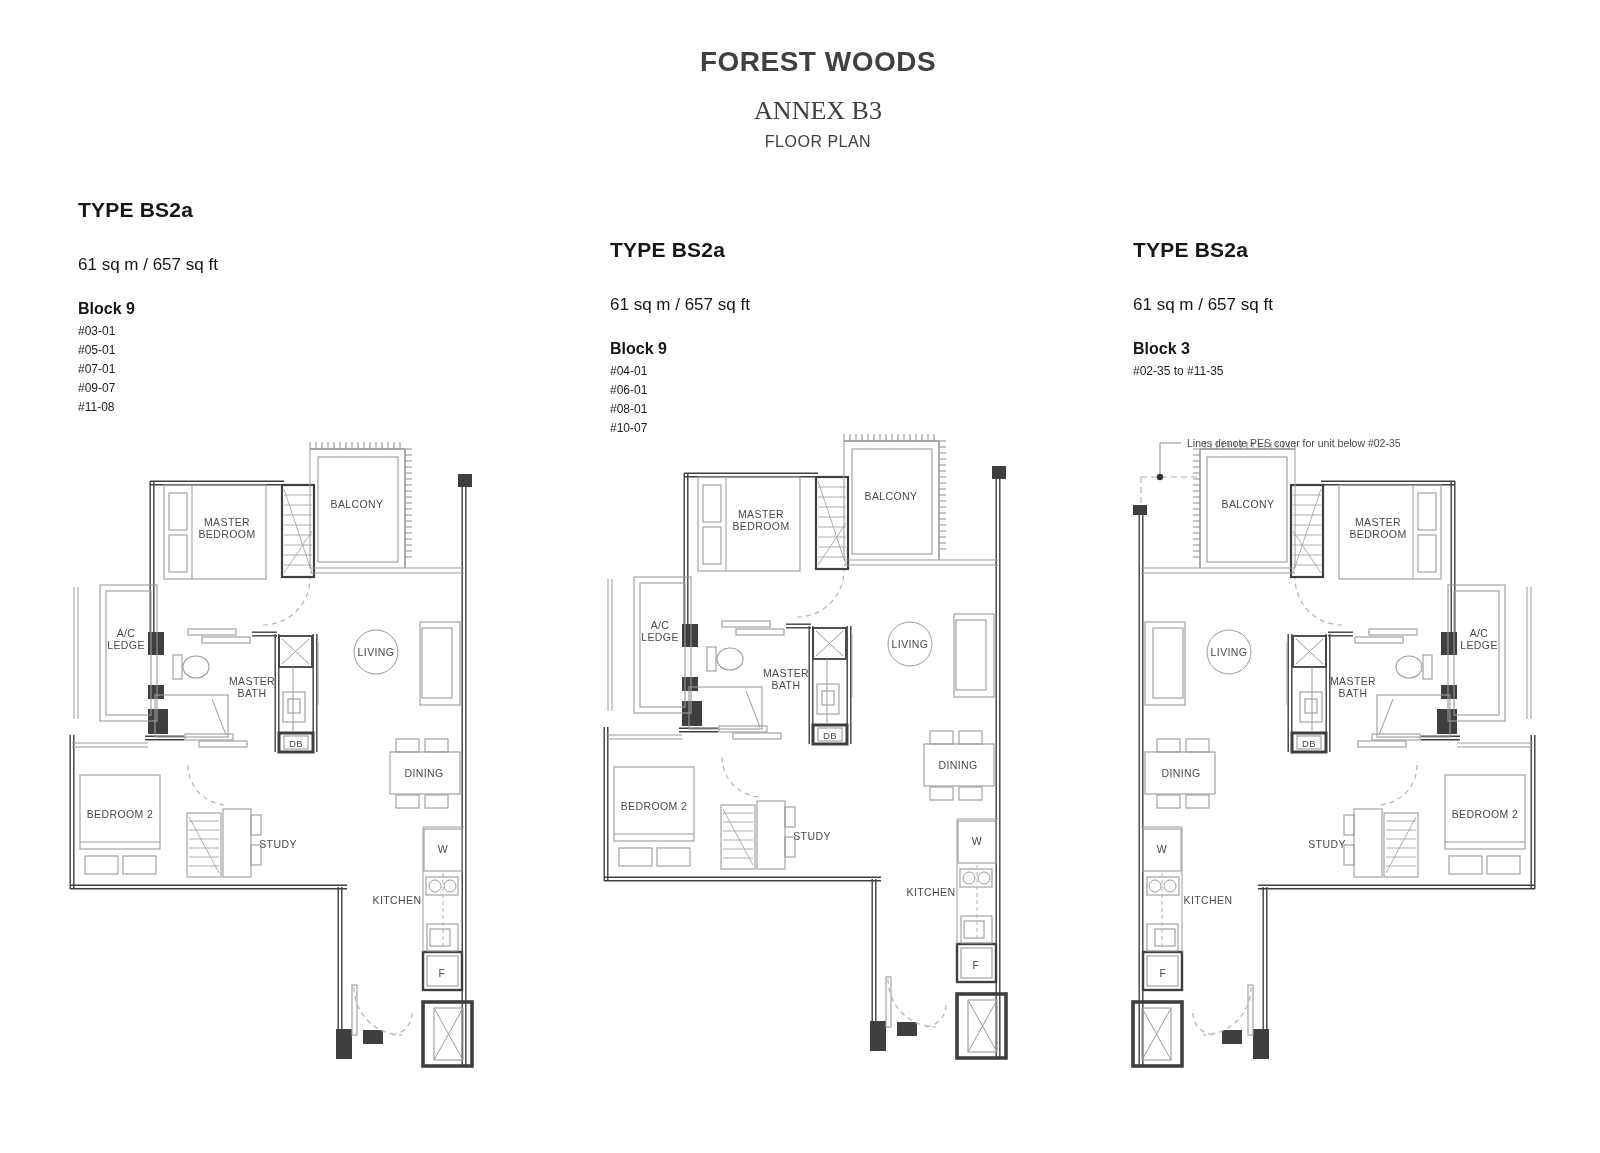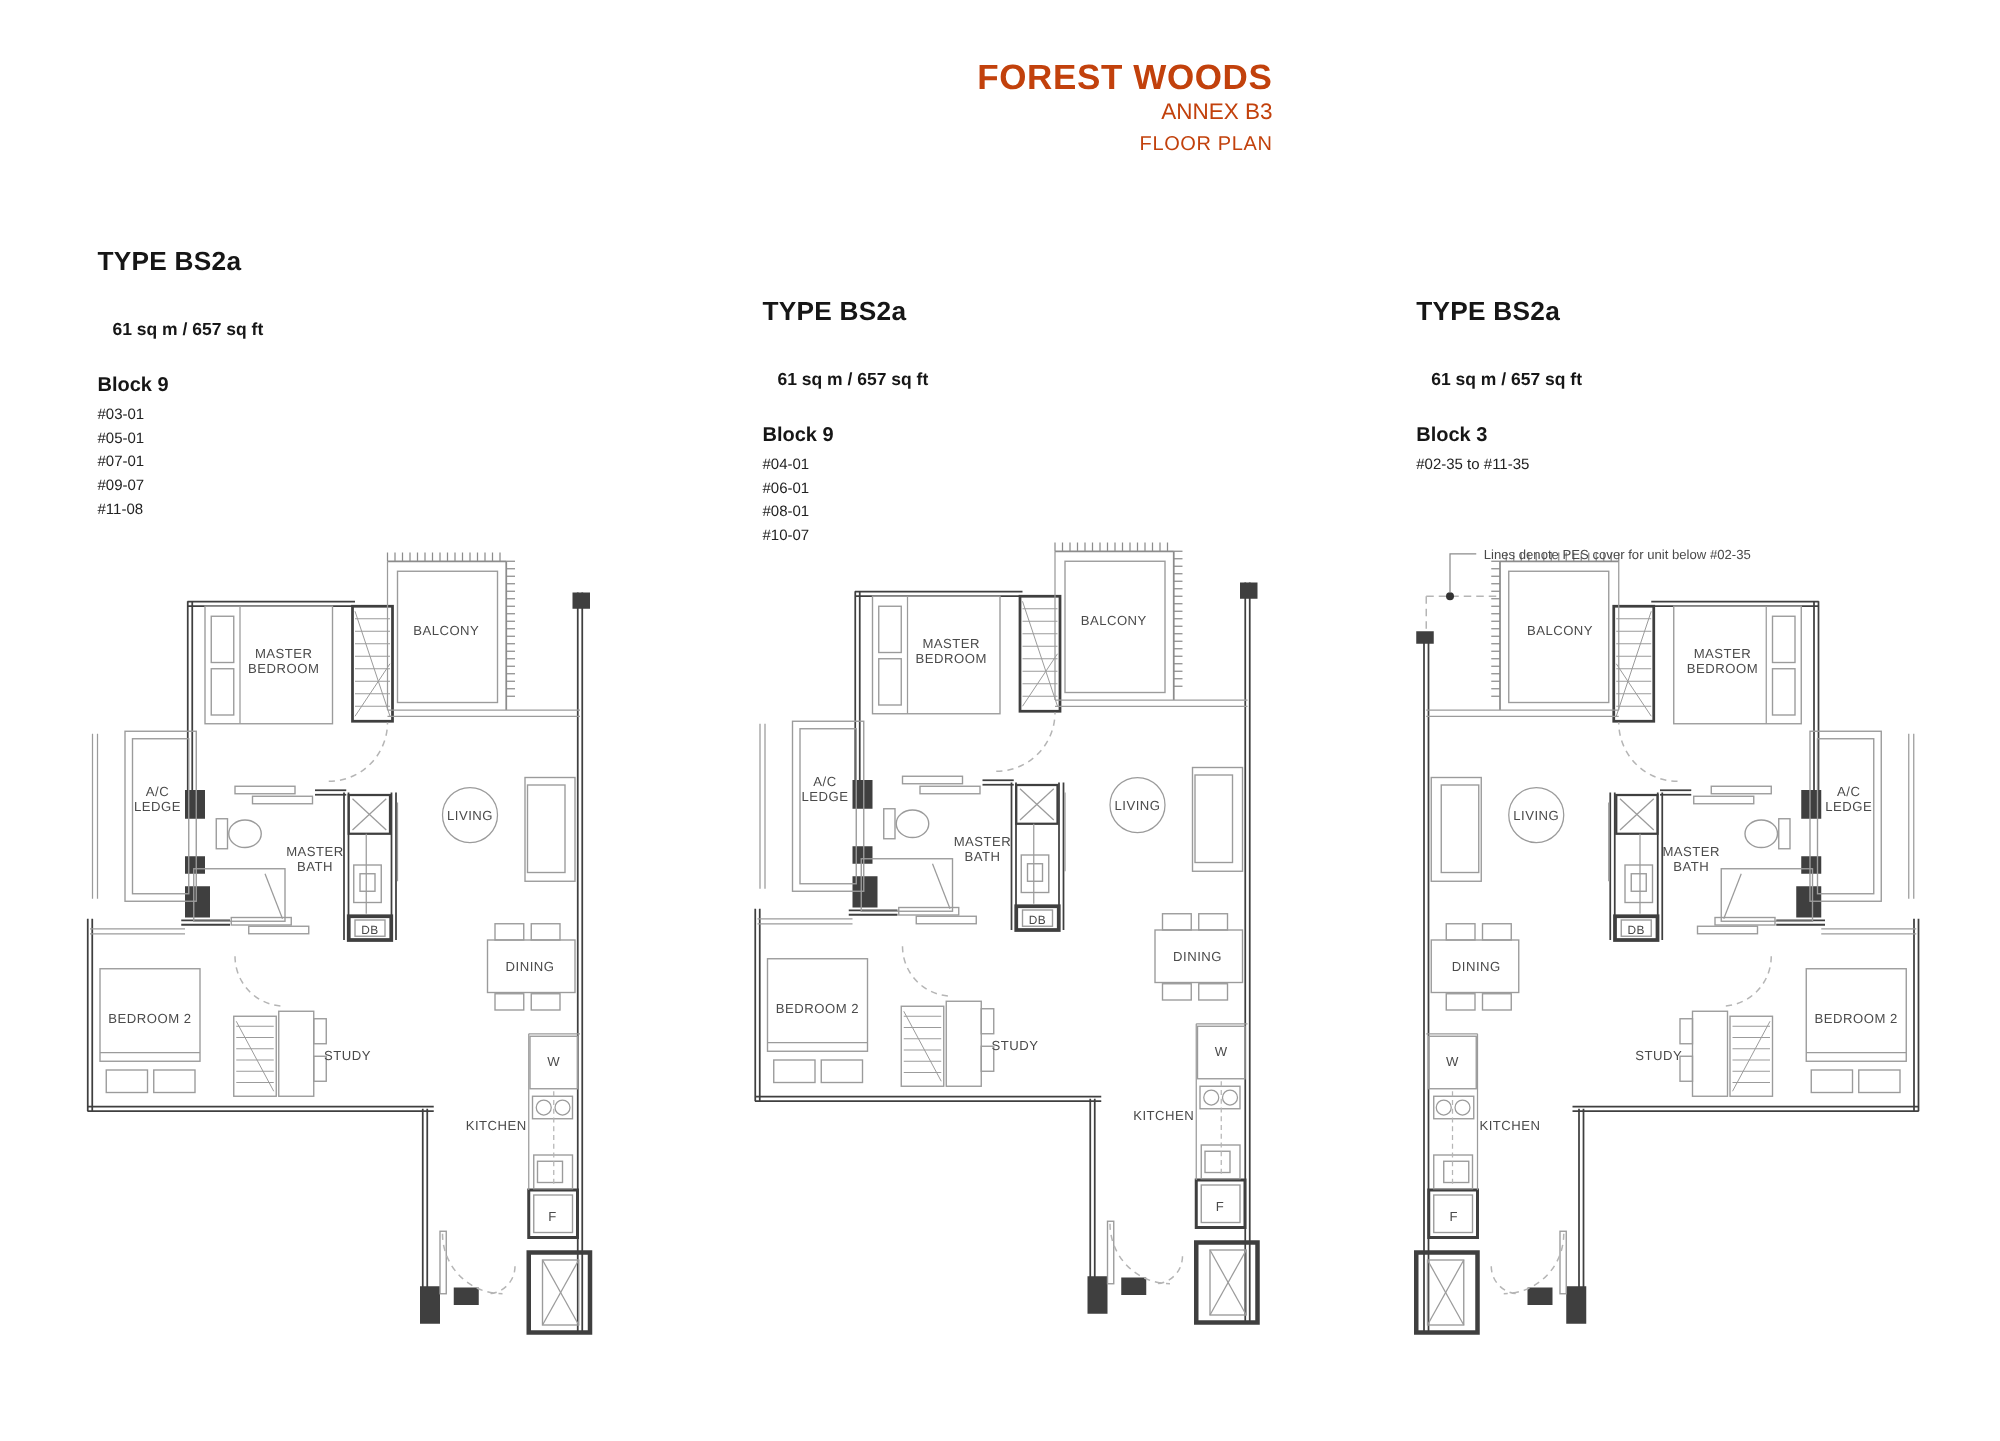--- a/index.html
+++ b/index.html
@@ -1,24 +1,24 @@
 <!DOCTYPE html>
 <html><head>
 <meta charset="utf-8">
 <style>
   html,body{margin:0;padding:0;background:#ffffff;}
   .page{position:relative;width:1600px;height:1153px;background:#fff;
         font-family:"Liberation Sans", sans-serif;overflow:hidden;}
-  .hdr{position:absolute;left:618px;top:46px;width:400px;text-align:right;color:#c2410c;}
+  .hdr{position:absolute;left:618px;top:46px;width:400px;text-align:center;color:#404040;}
   .hdr .h1{font-size:28px;font-weight:bold;letter-spacing:.5px;}
-  .hdr .h2{font-size:18px;margin-top:1px;}
+  .hdr .h2{font-size:26px;margin-top:18px;font-family:Liberation Serif, serif;}
   .hdr .h3{font-size:16px;margin-top:7px;letter-spacing:.5px;}
   .unit{position:absolute;color:#161616;}
   .unit .type{font-size:21px;font-weight:bold;letter-spacing:.2px;text-align:center;}
-  .unit .area{position:absolute;top:57px;left:12px;font-size:14px;font-weight:bold;white-space:nowrap;}
+  .unit .area{position:absolute;top:57px;left:0;font-size:17px;font-weight:normal;white-space:nowrap;}
   .unit .block{position:absolute;top:102px;left:0;font-size:16px;font-weight:bold;}
   .unit .stacks{position:absolute;top:124px;left:0;font-size:12px;line-height:19px;color:#222;white-space:nowrap;}
   .u0{left:78px;top:198px;}
   .u1{left:610px;top:238px;}
   .u2{left:1133px;top:238px;}
   .plan{position:absolute;width:460px;height:640px;overflow:visible;}
   .plan text{font-family:"Liberation Sans", sans-serif;}
   .p0{left:60px;top:437px;}
   .p1{left:594px;top:429px;}
   .p2{left:1085px;top:437px;}

